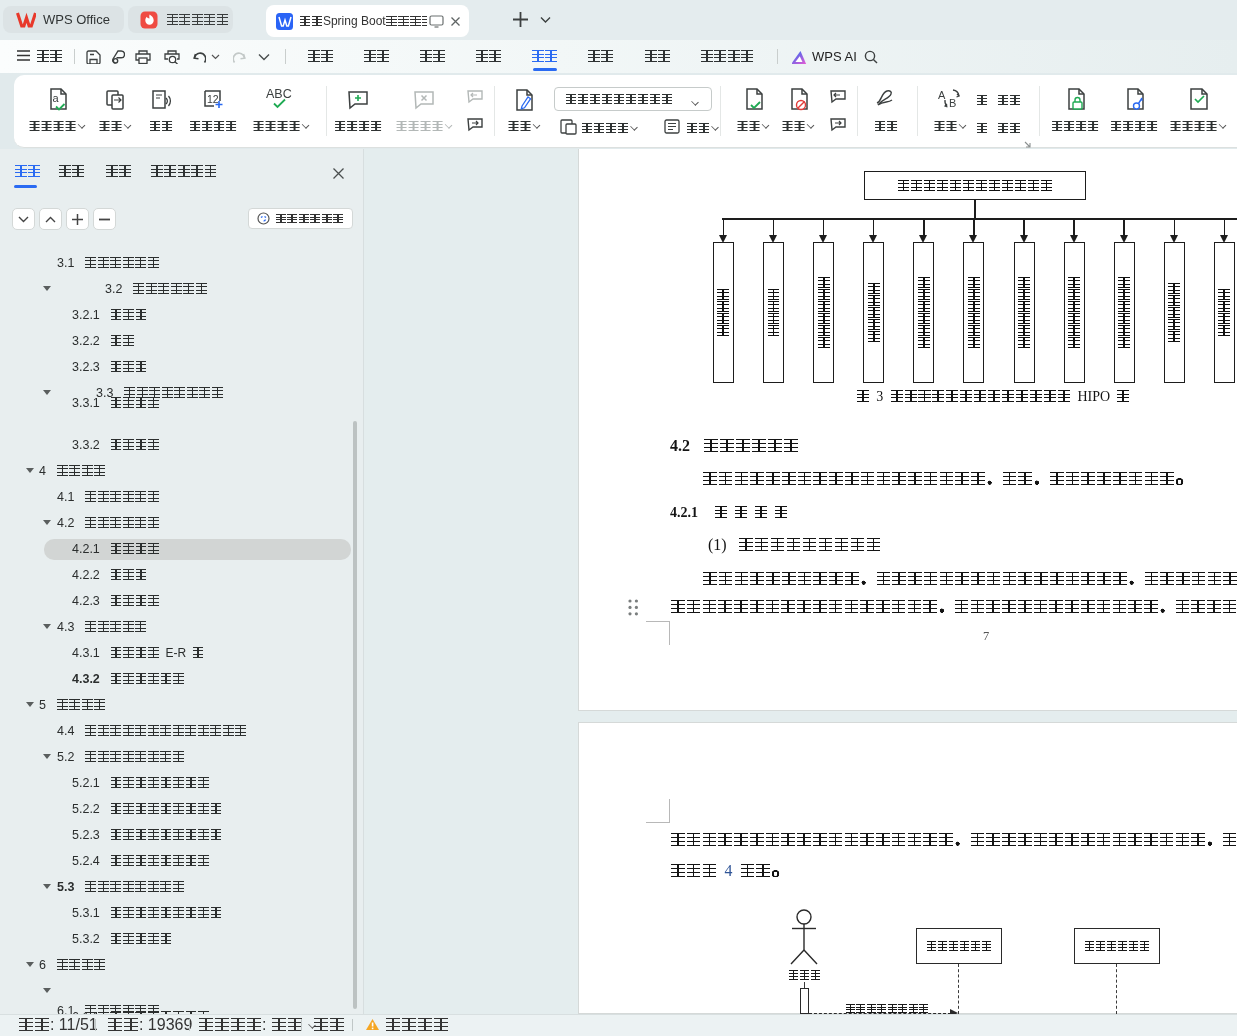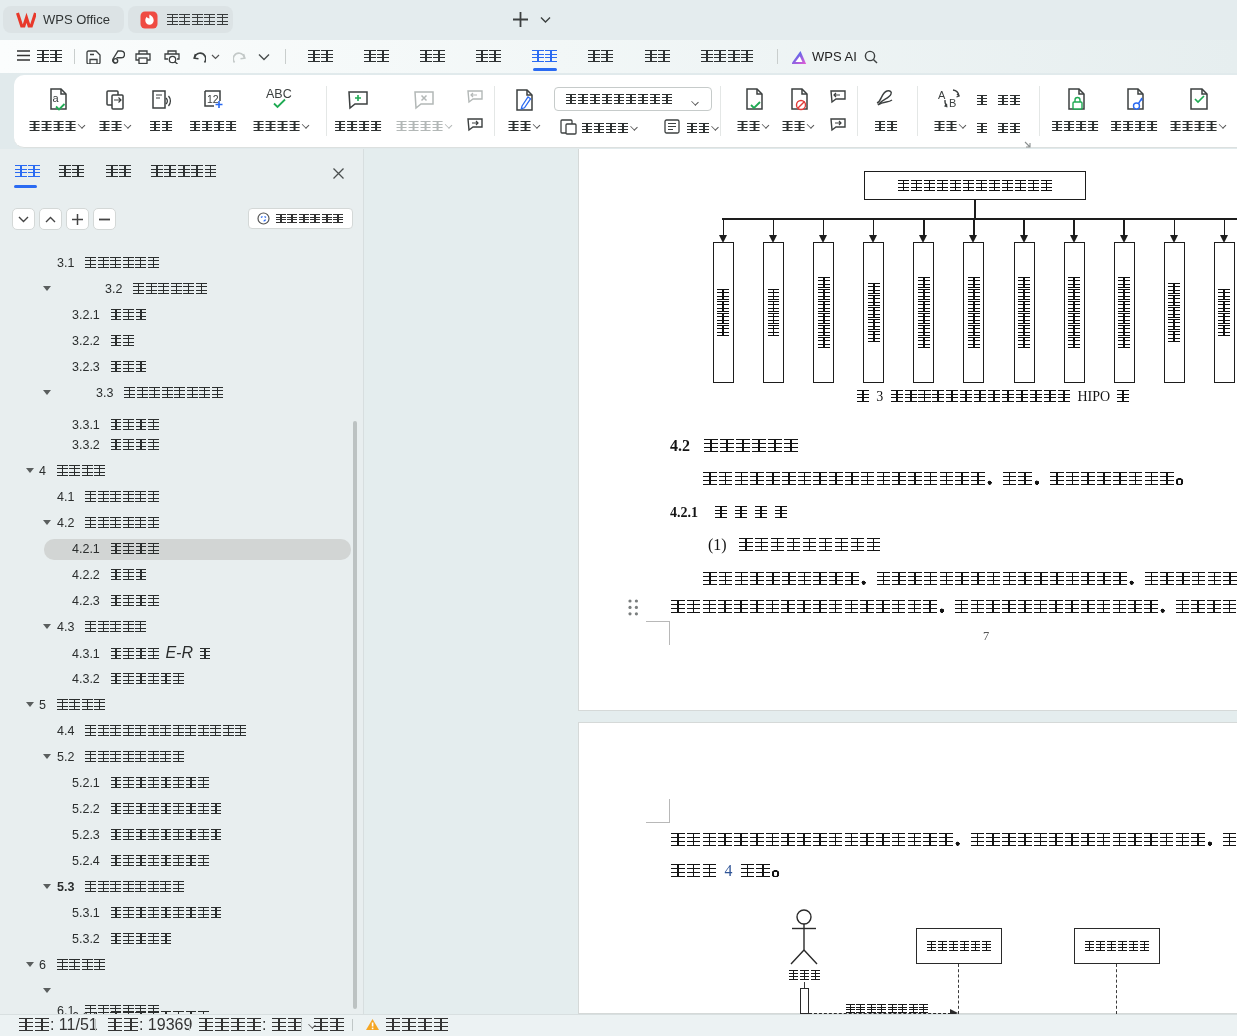--- a/index.html
+++ b/index.html
@@ -66,20 +66,34 @@
       </svg>
       <span style="color:#303434;">WPS Office</span>
     </div>
     <div class="pill" style="left:128px;width:105px;padding-left:12px;">
       <svg width="18" height="18" viewBox="0 0 18 18" style="margin-right:8px;">
         <rect x="0.5" y="0.5" width="17" height="17" rx="4.5" fill="#ef4b42"></rect>
         <path d="M9.5 3.5c2.6 1.6 4.2 3.4 4.2 6a4.2 4.2 0 0 1-8.4 0c0-1.4.5-2.6 1.4-3.8.6 1 1.6 1.6 2.8 1.9-.3-1.5-.3-2.9 0-4.1z" fill="#fff"></path>
       </svg>
       <span style="font-size:12.5px;"><i class="g"></i><i class="g"></i><i class="g"></i><i class="g"></i><i class="g"></i></span>
     </div>
+    <div id="tab-active">
+      <svg width="17" height="17" viewBox="0 0 17 17" style="margin:0 6px 0 10px;">
+        <rect width="17" height="17" rx="3.5" fill="#2a64f6"></rect>
+        <path d="M3 4l2.6 9h1.6l1.8-6 1.8 6h1.6L15 4" fill="none" stroke="#fff" stroke-width="1.5"></path>
+      </svg>
+      <span style="white-space:nowrap;overflow:hidden;width:128px;"><i class="g"></i><i class="g"></i><span style="font-size:12px;">Spring Boot</span><i class="g"></i><i class="g"></i><i class="g"></i><i class="g"></i></span>
+      <svg width="15" height="13" viewBox="0 0 15 13" style="margin:0 6px 0 2px;">
+        <rect x="1" y="1" width="13" height="9" rx="1.5" fill="none" stroke="#6b7070" stroke-width="1.2"></rect>
+        <path d="M5.5 12h4" stroke="#6b7070" stroke-width="1.2"></path>
+      </svg>
+      <svg width="11" height="11" viewBox="0 0 11 11" style="margin-right:8px;">
+        <path d="M1.5 1.5l8 8M9.5 1.5l-8 8" stroke="#5f6464" stroke-width="1.3"></path>
+      </svg>
+    </div>
     <div class="tbtn" style="left:512px;top:11px;">
       <svg width="17" height="17" viewBox="0 0 17 17" style="">
         <path d="M8.5 1v15M1 8.5h15" stroke="#3c4040" stroke-width="1.8"></path>
       </svg>
     </div>
     <div class="tbtn" style="left:540px;top:16px;">
       <svg width="11" height="8" viewBox="0 0 11 8" style="">
         <path d="M1 1.5l4.5 4.5L10 1.5" fill="none" stroke="#3c4040" stroke-width="1.4"></path>
       </svg>
     </div>
@@ -393,34 +407,34 @@
   </div>
 <div id="hl" style="top:539px;"></div>
 <div class="titem" style="left:57px;top:250px;"><span style="display:inline-block;min-width:0;">3.1</span><span style="display:inline-block;width:10px;"></span><i class="g"></i><i class="g"></i><i class="g"></i><i class="g"></i><i class="g"></i><i class="g"></i></div>
 <div class="tri" style="left:43px;top:276px;"></div>
 <div class="titem" style="left:57px;top:276px;margin-left:48px;"><span style="display:inline-block;min-width:0;">3.2</span><span style="display:inline-block;width:10px;"></span><i class="g"></i><i class="g"></i><i class="g"></i><i class="g"></i><i class="g"></i><i class="g"></i></div>
 <div class="titem" style="left:72px;top:302px;"><span style="display:inline-block;min-width:0;">3.2.1</span><span style="display:inline-block;width:10px;"></span><i class="g"></i><i class="g"></i><i class="g"></i></div>
 <div class="titem" style="left:72px;top:328px;text-align:right;"><span style="display:inline-block;min-width:0;">3.2.2</span><span style="display:inline-block;width:10px;"></span><i class="g"></i><i class="g"></i></div>
 <div class="titem" style="left:72px;top:354px;"><span style="display:inline-block;min-width:0;">3.2.3</span><span style="display:inline-block;width:10px;"></span><i class="g"></i><i class="g"></i><i class="g"></i></div>
 <div class="tri" style="left:43px;top:380px;"></div>
 <div class="titem" style="left:57px;top:380px;margin-left:39px;"><span style="display:inline-block;min-width:0;">3.3</span><span style="display:inline-block;width:10px;"></span><i class="g"></i><i class="g"></i><i class="g"></i><i class="g"></i><i class="g"></i><i class="g"></i><i class="g"></i><i class="g"></i></div>
-<div class="titem" style="left:72px;top:412px;"><span style="display:inline-block;min-width:0;">3.3.1</span><span style="display:inline-block;width:10px;"></span><i class="g"></i><i class="g"></i><i class="g"></i><i class="g"></i></div>
+<div class="titem" style="left:72px;top:390px;"><span style="display:inline-block;min-width:0;">3.3.1</span><span style="display:inline-block;width:10px;"></span><i class="g"></i><i class="g"></i><i class="g"></i><i class="g"></i></div>
 <div class="titem" style="left:72px;top:432px;"><span style="display:inline-block;min-width:0;">3.3.2</span><span style="display:inline-block;width:10px;"></span><i class="g"></i><i class="g"></i><i class="g"></i><i class="g"></i></div>
 <div class="tri" style="left:26px;top:458px;"></div>
 <div class="titem" style="left:39px;top:458px;"><span style="display:inline-block;min-width:0;">4</span><span style="display:inline-block;width:10px;"></span><i class="g"></i><i class="g"></i><i class="g"></i><i class="g"></i></div>
 <div class="titem" style="left:57px;top:484px;"><span style="display:inline-block;min-width:0;">4.1</span><span style="display:inline-block;width:10px;"></span><i class="g"></i><i class="g"></i><i class="g"></i><i class="g"></i><i class="g"></i><i class="g"></i></div>
 <div class="tri" style="left:43px;top:510px;"></div>
 <div class="titem" style="left:57px;top:510px;"><span style="display:inline-block;min-width:0;">4.2</span><span style="display:inline-block;width:10px;"></span><i class="g"></i><i class="g"></i><i class="g"></i><i class="g"></i><i class="g"></i><i class="g"></i></div>
 <div class="titem" style="left:72px;top:536px;"><span style="display:inline-block;min-width:0;">4.2.1</span><span style="display:inline-block;width:10px;"></span><i class="g"></i><i class="g"></i><i class="g"></i><i class="g"></i></div>
 <div class="titem" style="left:72px;top:562px;"><span style="display:inline-block;min-width:0;">4.2.2</span><span style="display:inline-block;width:10px;"></span><i class="g"></i><i class="g"></i><i class="g"></i></div>
 <div class="titem" style="left:72px;top:588px;"><span style="display:inline-block;min-width:0;">4.2.3</span><span style="display:inline-block;width:10px;"></span><i class="g"></i><i class="g"></i><i class="g"></i><i class="g"></i></div>
 <div class="tri" style="left:43px;top:614px;"></div>
 <div class="titem" style="left:57px;top:614px;"><span style="display:inline-block;min-width:0;">4.3</span><span style="display:inline-block;width:10px;"></span><i class="g"></i><i class="g"></i><i class="g"></i><i class="g"></i><i class="g"></i></div>
-<div class="titem" style="left:72px;top:640px;"><span style="display:inline-block;min-width:0;">4.3.1</span><span style="display:inline-block;width:10px;"></span><i class="g"></i><i class="g"></i><i class="g"></i><i class="g"></i><span class="sp"></span><span style="font-size:16px;font-style:italic;">E-R</span><span class="sp"></span><i class="g"></i></div>
-<div class="titem" style="left:72px;top:666px;"><span style="display:inline-block;min-width:0;">4.3.2</span><span style="display:inline-block;width:10px;"></span><i class="g"></i><i class="g"></i><i class="g"></i><i class="g"></i><i class="g"></i><i class="g"></i></div>
+<div class="titem" style="left:72px;top:640px;"><span style="display:inline-block;min-width:0;">4.3.1</span><span style="display:inline-block;width:10px;"></span><i class="g"></i><i class="g"></i><i class="g"></i><i class="g"></i><span class="sp"></span><span style="font-size:12px;">E-R</span><span class="sp"></span><i class="g"></i></div>
+<div class="titem" style="left:72px;top:666px;"><span style="display:inline-block;min-width:0;font-weight:bold;">4.3.2</span><span style="display:inline-block;width:10px;"></span><i class="g"></i><i class="g"></i><i class="g"></i><i class="g"></i><i class="g"></i><i class="g"></i></div>
 <div class="tri" style="left:26px;top:692px;"></div>
 <div class="titem" style="left:39px;top:692px;"><span style="display:inline-block;min-width:0;">5</span><span style="display:inline-block;width:10px;"></span><i class="g"></i><i class="g"></i><i class="g"></i><i class="g"></i></div>
 <div class="titem" style="left:57px;top:718px;"><span style="display:inline-block;min-width:0;">4.4</span><span style="display:inline-block;width:10px;"></span><i class="g"></i><i class="g"></i><i class="g"></i><i class="g"></i><i class="g"></i><i class="g"></i><i class="g"></i><i class="g"></i><i class="g"></i><i class="g"></i><i class="g"></i><i class="g"></i><i class="g"></i></div>
 <div class="tri" style="left:43px;top:744px;"></div>
 <div class="titem" style="left:57px;top:744px;"><span style="display:inline-block;min-width:0;">5.2</span><span style="display:inline-block;width:10px;"></span><i class="g"></i><i class="g"></i><i class="g"></i><i class="g"></i><i class="g"></i><i class="g"></i><i class="g"></i><i class="g"></i></div>
 <div class="titem" style="left:72px;top:770px;"><span style="display:inline-block;min-width:0;">5.2.1</span><span style="display:inline-block;width:10px;"></span><i class="g"></i><i class="g"></i><i class="g"></i><i class="g"></i><i class="g"></i><i class="g"></i><i class="g"></i><i class="g"></i></div>
 <div class="titem" style="left:72px;top:796px;"><span style="display:inline-block;min-width:0;">5.2.2</span><span style="display:inline-block;width:10px;"></span><i class="g"></i><i class="g"></i><i class="g"></i><i class="g"></i><i class="g"></i><i class="g"></i><i class="g"></i><i class="g"></i><i class="g"></i></div>
 <div class="titem" style="left:72px;top:822px;"><span style="display:inline-block;min-width:0;">5.2.3</span><span style="display:inline-block;width:10px;"></span><i class="g"></i><i class="g"></i><i class="g"></i><i class="g"></i><i class="g"></i><i class="g"></i><i class="g"></i><i class="g"></i><i class="g"></i></div>
 <div class="titem" style="left:72px;top:848px;"><span style="display:inline-block;min-width:0;">5.2.4</span><span style="display:inline-block;width:10px;"></span><i class="g"></i><i class="g"></i><i class="g"></i><i class="g"></i><i class="g"></i><i class="g"></i><i class="g"></i><i class="g"></i></div>
 <div class="tri" style="left:43px;top:874px;"></div>

